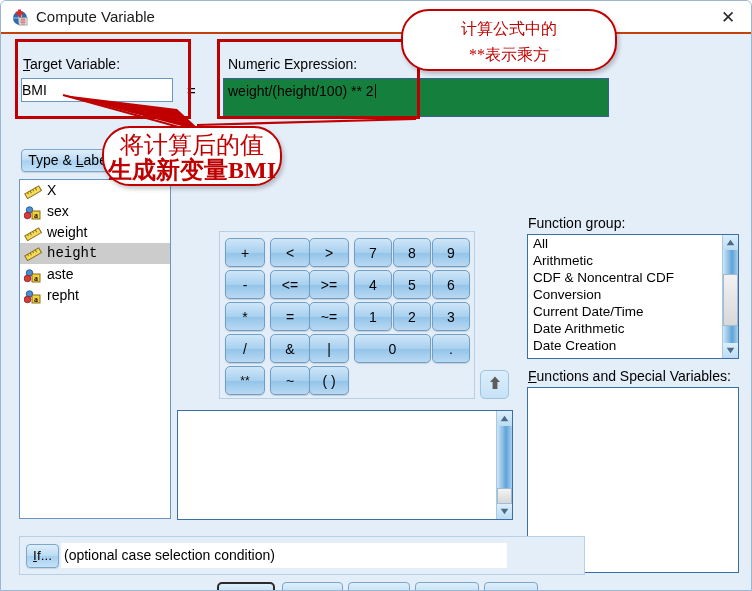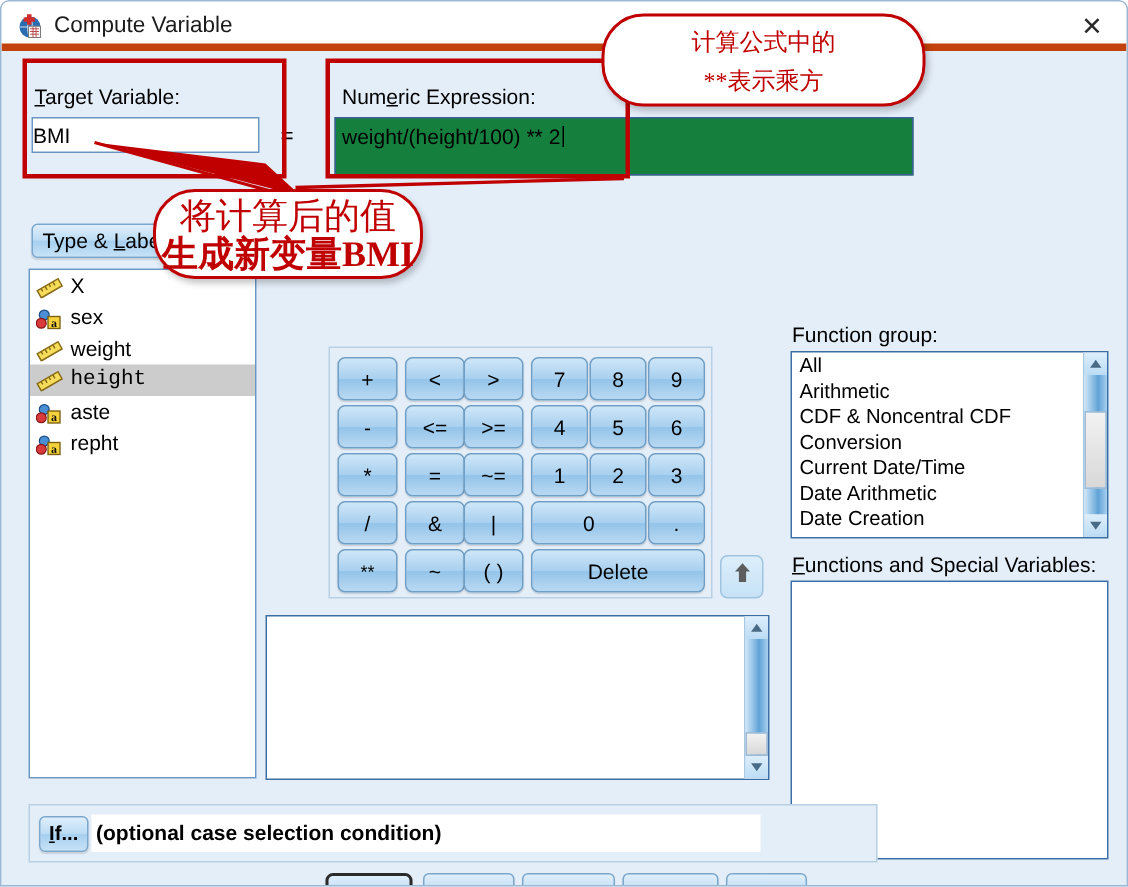--- a/index.html
+++ b/index.html
@@ -15,21 +15,21 @@
     background:#e8f1fb;
     border:1px solid #9bb7d4;
     box-sizing:border-box;
     border-radius:6px 6px 0 0;
     overflow:hidden;
   }
   
   .titlebar{
     position:absolute;left:0;top:0;width:750px;height:33px;
     background:#ffffff;
-    border-bottom:5px solid #c2410c;
+    border-bottom:2px solid #c2410c;
     box-sizing:border-box;
   }
   .title-icon{
     position:absolute;left:11px;top:8px;width:17px;height:17px;
   }
   .title-text{
     position:absolute;left:35px;top:7px;
     font-size:15px;color:#1b1b1b;
     white-space:nowrap;
   }
@@ -154,21 +154,21 @@
     font-size:13.5px;color:#000;white-space:nowrap;cursor:default;
   }
   .fsv-label{position:absolute;left:527px;top:334px;}
   .fsvlist{
     position:absolute;left:526px;top:353px;width:212px;height:186px;
     background:#fff;border:1px solid #3a6ea5;box-sizing:border-box;
   }
   
   .ifpanel{
     position:absolute;left:18px;top:502px;width:566px;height:39px;
-    background:#e4eef9;border:1px solid #b9cfe4;box-sizing:border-box;font-weight:bold;
+    background:#e4eef9;border:1px solid #b9cfe4;box-sizing:border-box;
   }
   .if-btn{
     position:absolute;left:6px;top:7px;width:33px;height:24px;
     line-height:22px;font-size:13.5px;
   }
   .if-field{
     position:absolute;left:41px;top:6px;width:446px;height:25px;
     background:#fff;border:none;box-sizing:border-box;
     font-size:14px;color:#000;line-height:24px;padding-left:3px;
     white-space:nowrap;overflow:hidden;
@@ -323,21 +323,20 @@
 
       <div class="key" style="left:5px;top:102px;width:40px;height:29px;">/</div>
       <div class="key" style="left:50px;top:102px;width:40px;height:29px;">&amp;</div>
       <div class="key" style="left:89px;top:102px;width:40px;height:29px;">|</div>
       <div class="key" style="left:134px;top:102px;width:77px;height:29px;">0</div>
       <div class="key" style="left:212px;top:102px;width:38px;height:29px;">.</div>
 
       <div class="key" style="left:5px;top:134px;width:40px;height:29px;font-size:12px;">**</div>
       <div class="key" style="left:50px;top:134px;width:40px;height:29px;">~</div>
       <div class="key" style="left:89px;top:134px;width:40px;height:29px;">( )</div>
-      <div class="key" style="left:134px;top:134px;width:116px;height:29px;">Delete</div>
     </div>
 
     <div class="uparrow-btn">
       <span>
         <svg width="14" height="16" viewBox="0 0 14 16">
             <path d="M7 1.5 L12 7 H9.4 V14 H4.6 V7 H2 Z" fill="#5d5d5d"></path>
           </svg>
       </span>
     </div>
 

